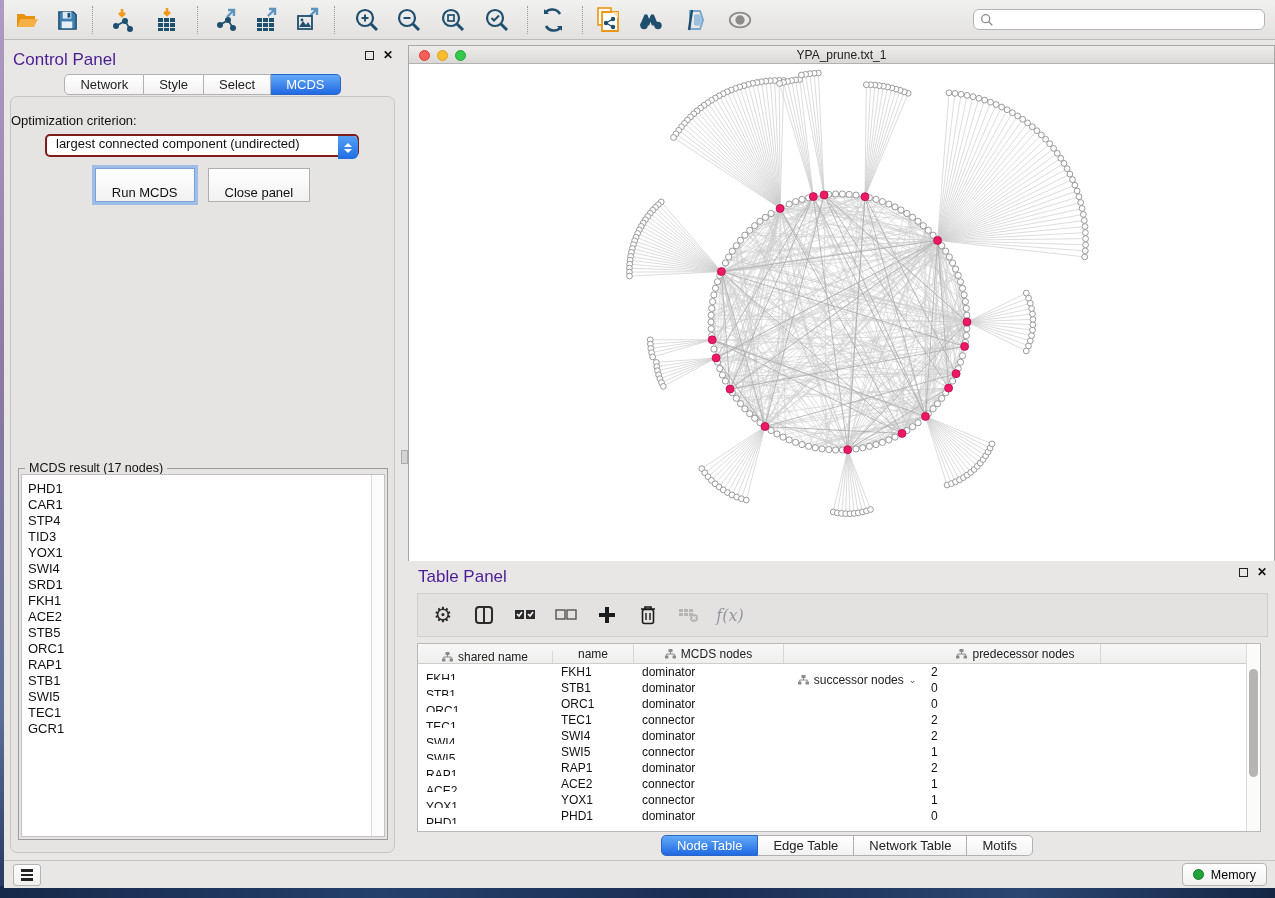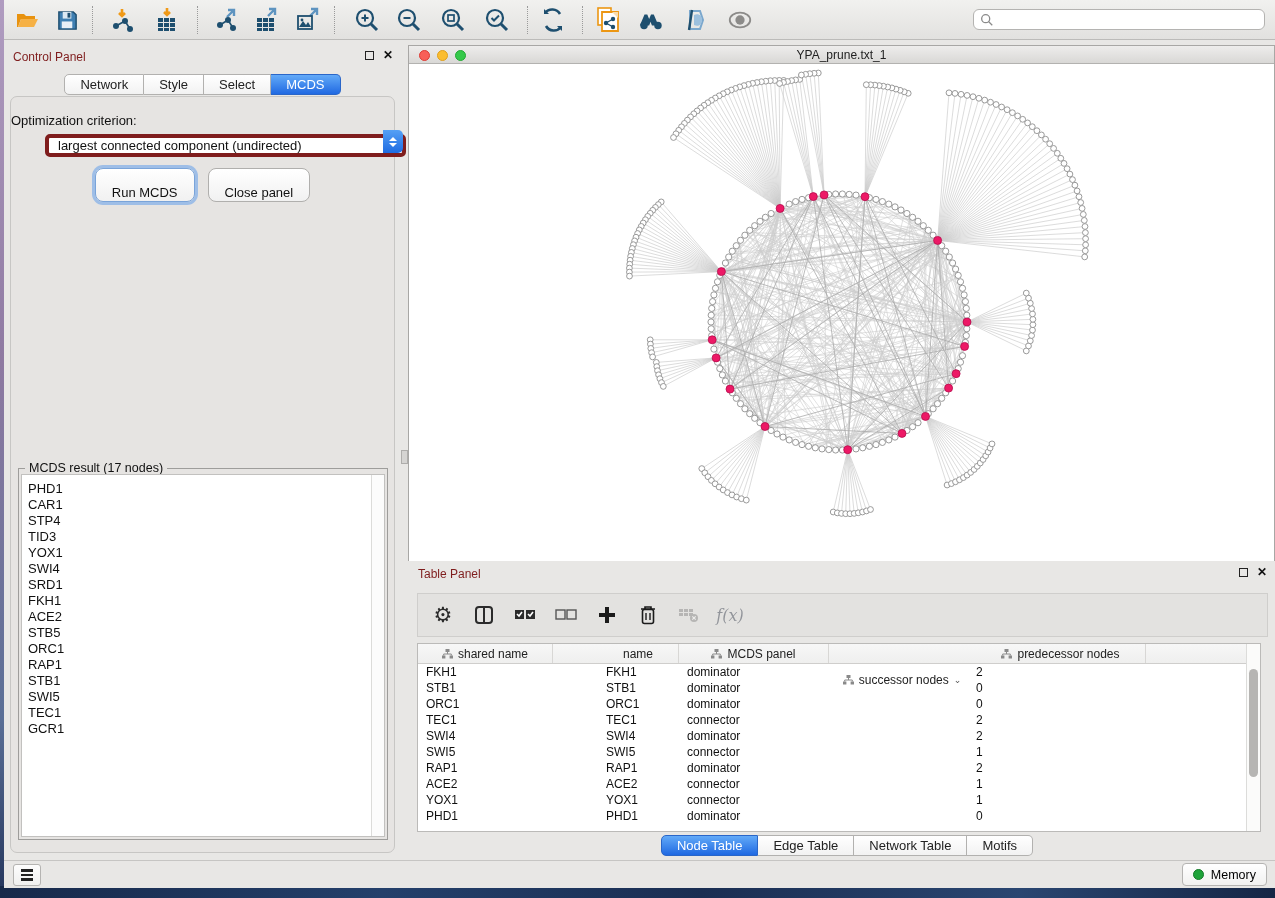--- a/index.html
+++ b/index.html
@@ -21,51 +21,51 @@
     border-left:1px dotted #9a9a9a; }
   #search-box { position:absolute; left:969px; top:9px; width:292px; height:21px;
     background:#fff; border:1px solid #b4b3b1; border-radius:6px;
     display:flex; align-items:center; padding-left:6px; }
   #search-box input { border:none; outline:none; flex:1; font-size:12px;
     font-family:"Liberation Sans",sans-serif; background:transparent; }
 
   
   #control-panel { position:absolute; left:0; top:45px; width:397px; height:813px;
     background:#e8e7e5; }
-  .panel-title { position:absolute; left:9px; top:5px; font-size:12px; color:#7f1d1d; }
+  .panel-title { position:absolute; left:9px; top:5px; font-size:17px; color:#4c1d95; }
   .win-btns { position:absolute; right:8px; top:5px; display:flex; gap:9px; align-items:center; }
   .float-glyph { width:9px; height:9px; border:1.6px solid #222; display:inline-block; }
   .close-glyph { font-size:12px; font-weight:bold; color:#111; line-height:10px; }
   #cp-tabs { position:absolute; left:0; top:29px; width:100%; display:flex; justify-content:center; }
   .seg-tab { height:21px; padding:0 15px; background:linear-gradient(180deg,#ffffff,#f2f2f2);
     border:1px solid #b2b1af; border-left:none; font-size:13px; display:flex;
     align-items:center; cursor:pointer; color:#222; }
   .seg-tab:first-child { border-left:1px solid #b2b1af; border-radius:5px 0 0 5px; }
   .seg-tab:last-child { border-radius:0 5px 5px 0; }
   .seg-tab.active { background:linear-gradient(180deg,#62aaf8,#2069e2);
     border-color:#2a66c8; color:#fff; }
   #cp-content { position:absolute; left:6px; top:51px; width:385px; height:757px;
     background:#e6e4e2; border:1px solid #c7c6c4; border-radius:7px; }
   #opt-label { position:absolute; left:0; top:16px; width:100%; font-size:13px; }
-  #opt-select { position:absolute; left:34px; top:37px; width:361px; height:23px;
-    background:#fff; border:4px solid #7f1d1d; border-radius:5px; display:flex;
-    align-items:flex-end; cursor:pointer; }
+  #opt-select { position:absolute; left:34px; top:37px; width:314px; height:23px;
+    background:#fff; border:2px solid #7f1d1d; border-radius:5px; display:flex;
+    align-items:flex-start; cursor:pointer; }
   #opt-select .sel-text { flex:1; padding-left:9px; font-size:13px; white-space:nowrap; }
   #opt-select .stepper { width:20px; height:23px; margin-right:-1px;
     background:linear-gradient(180deg,#55a0f5,#1f6ce2); border-radius:0 5px 5px 0;
     display:flex; flex-direction:column; align-items:center; justify-content:center; gap:2px; }
   .chev-up { width:0; height:0; border-left:4px solid transparent; border-right:4px solid transparent;
     border-bottom:4px solid #fff; }
   .chev-dn { width:0; height:0; border-left:4px solid transparent; border-right:4px solid transparent;
     border-top:4px solid #fff; }
   .cp-btn-row { position:absolute; left:0; top:71px; width:100%; display:flex;
     justify-content:center; gap:13px; }
   .mac-btn { height:23px; padding:16px 16px; font-size:13px; font-family:"Liberation Sans",sans-serif;
     background:linear-gradient(180deg,#ffffff,#f1f1f1); border:1px solid #b0afad;
-    border-radius:8px; cursor:pointer; color:#111; }
+    border-radius:0; cursor:pointer; color:#111; }
   .mac-btn.focused { box-shadow:0 0 0 3px rgba(110,165,235,.6); border-color:#7aa4d9; }
   #mcds-group { position:absolute; left:7px; top:371px; width:370px; height:372px;
     border:1px solid #9e9d9b; }
   #mcds-legend { position:absolute; top:-8px; left:6px; background:#e6e4e2;
     padding:0 4px; font-size:12.5px; }
   #mcds-list-box { position:absolute; left:2px; top:5px; right:2px; bottom:2px;
     background:#fff; border:1px solid #c2c1bf; overflow:hidden; }
   #mcds-scroll-track { position:absolute; right:0; top:0; width:13px; height:100%;
     border-left:1px solid #dcdcda; background:#fcfcfc; }
   #mcds-items { position:absolute; left:0; top:6px; right:14px; }
@@ -100,21 +100,21 @@
   .fx-glyph { font-family:"DejaVu Serif",serif; font-style:italic; font-size:16px; color:#0f172a; }
   #node-table { position:absolute; left:12px; top:80px; width:844px; height:189px;
     background:#fff; border:1px solid #bbbab8; }
   #nt-header { position:absolute; left:0; top:0; right:14px; height:20px; display:flex;
     background:linear-gradient(180deg,#f7f7f7,#efefee); border-bottom:1px solid #cfcecc; }
   .nt-h { display:flex; align-items:center; justify-content:center; gap:5px;
     font-size:12px; color:#222; border-right:1px solid #d8d7d5; cursor:pointer; }
   .nt-body { position:absolute; left:0; top:20px; right:14px; bottom:0; overflow:hidden; }
   .nt-row { display:flex; height:16px; }
   .nt-c { font-size:12px; line-height:16px; white-space:nowrap; overflow:hidden; }
-  .c0 { width:135px; } .c1 { width:81px;margin-left:45px; } .c2 { width:150px; }
+  .c0 { width:135px;margin-top:7px; } .c1 { width:81px; } .c2 { width:150px; }
   .c3 { width:147px;margin-top:36px; } .c4 { width:170px; } .c5 { flex:1; }
   .cell-l { padding-left:8px; text-align:left; }
   .cell-r { padding-right:10px; }
   .sort-chev { font-size:9px; color:#555; }
   #nt-scrollbar { position:absolute; right:0; top:0; width:14px; height:100%;
     border-left:1px solid #dcdcda; background:#fbfbfa; }
   #nt-thumb { position:absolute; left:2px; top:25px; width:9px; height:108px;
     background:#b6b5b3; border-radius:5px; cursor:pointer; }
   #tp-tabs { position:absolute; left:7px; bottom:2px; width:100%; display:flex; justify-content:center; }
 
@@ -1316,21 +1316,21 @@
           <div class="nt-h c1">
             <span>name</span>
           </div>
           <div class="nt-h c2">
             <svg width="11" height="10" viewBox="0 0 11 10">
               <rect x="3.5" y="0" width="4" height="3" fill="#8a8a8a"></rect>
               <rect x="0" y="6.5" width="3.4" height="3" fill="#8a8a8a"></rect>
               <rect x="7.6" y="6.5" width="3.4" height="3" fill="#8a8a8a"></rect>
               <path d="M5.5 3v2M1.7 6.5V5h7.6v1.5" stroke="#8a8a8a" fill="none"></path>
             </svg>
-            <span>MCDS panel</span>
+            <span>MCDS nodes</span>
           </div>
           <div class="nt-h c3">
             <svg width="11" height="10" viewBox="0 0 11 10">
               <rect x="3.5" y="0" width="4" height="3" fill="#8a8a8a"></rect>
               <rect x="0" y="6.5" width="3.4" height="3" fill="#8a8a8a"></rect>
               <rect x="7.6" y="6.5" width="3.4" height="3" fill="#8a8a8a"></rect>
               <path d="M5.5 3v2M1.7 6.5V5h7.6v1.5" stroke="#8a8a8a" fill="none"></path>
             </svg>
             <span>successor nodes</span>
             <span class="sort-chev">⌄</span>

